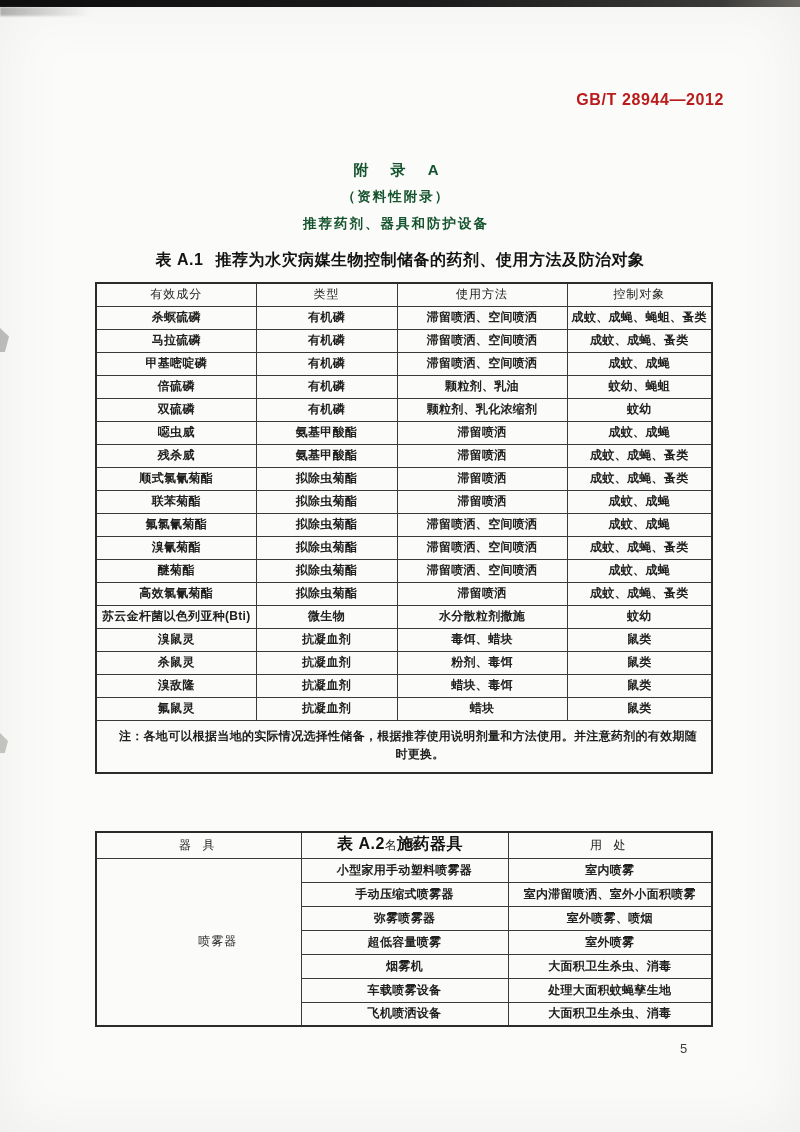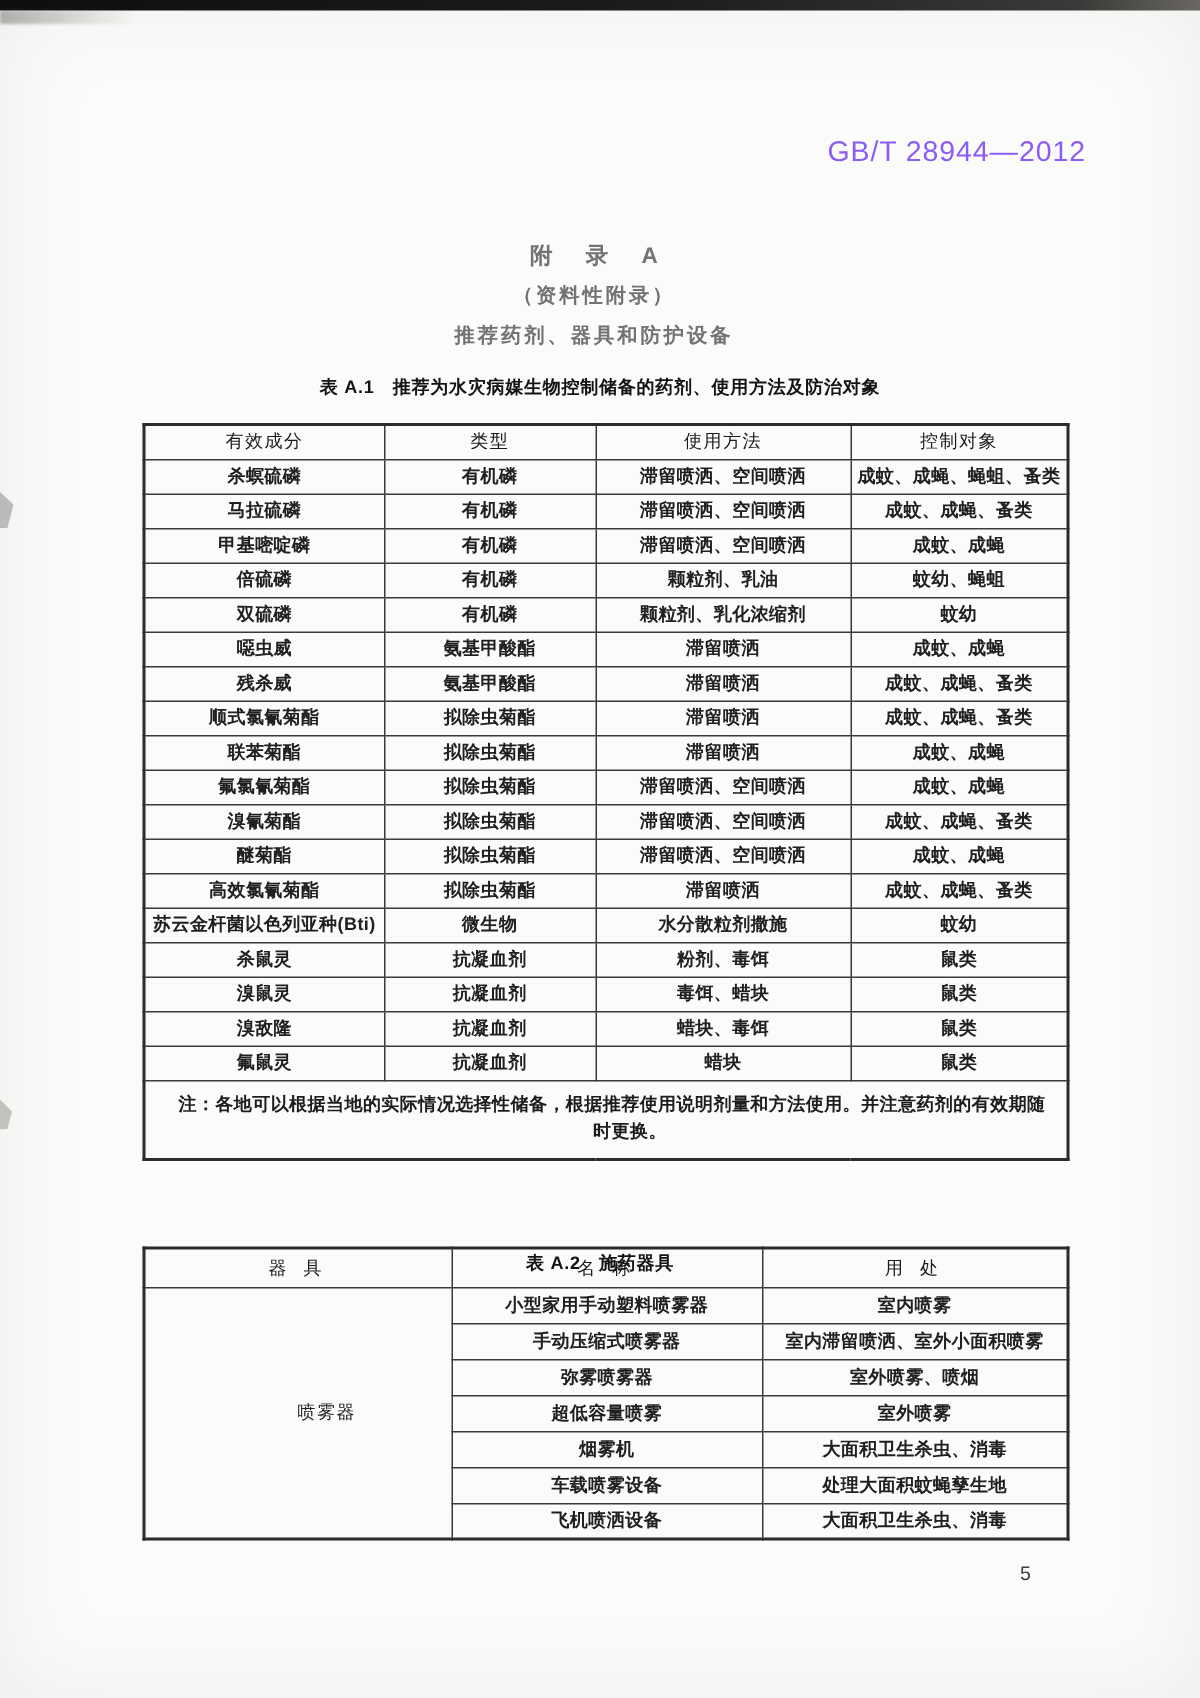--- a/index.html
+++ b/index.html
@@ -33,37 +33,37 @@
     clip-path: polygon(0 0, 100% 35%, 55% 100%, 0 100%);
   }
   .scan-left-mark-2 {
     position: absolute; left: 0; top: 733px; width: 8px; height: 20px;
     background: #8f8f8c; opacity: 0.5;
     clip-path: polygon(0 0, 100% 40%, 60% 100%, 0 100%);
   }
   .header-code {
     position: absolute;
     top: 91px; right: 76px;
-    font-size: 19px;
-    font-weight: 400;
+    font-size: 16px;
+    font-weight: 700;
     letter-spacing: 0.6px;
-    color: #8b5cf6;
+    color: #b91c1c;
   }
   .appendix-block {
     position: absolute;
     top: 161px; left: 0; width: 792px;
     text-align: center;
-    color: #737373;
+    color: #14532d;
   }
   .appendix-title { font-size: 15px; font-weight: 700; letter-spacing: 9px; text-indent: 9px; }
   .appendix-subtitle { margin-top: 8px; font-size: 13.5px; font-weight: 700; letter-spacing: 2px; }
   .appendix-heading { margin-top: 9px; font-size: 13.5px; font-weight: 700; letter-spacing: 2px; }
   .table-caption {
     position: absolute; left: 0; width: 800px;
-    text-align: center; font-size: 12px; font-weight: 700; color: #141414;
+    text-align: center; font-size: 16px; font-weight: 700; color: #141414;
     letter-spacing: 0.5px;
   }
   .caption-a1 { top: 250px; }
   .caption-a2 { top: 834px; }
   .caption-label { margin-right: 12px; }
   table {
     border-collapse: collapse;
     table-layout: fixed;
     position: absolute;
     background: transparent;
@@ -234,29 +234,29 @@
           <td>滞留喷洒</td>
           <td>成蚊、成蝇、蚤类</td>
         </tr>
         <tr>
           <td>苏云金杆菌以色列亚种(Bti)</td>
           <td>微生物</td>
           <td>水分散粒剂撒施</td>
           <td>蚊幼</td>
         </tr>
         <tr>
+          <td>溴鼠灵</td>
+          <td>抗凝血剂</td>
+          <td>毒饵、蜡块</td>
+          <td>鼠类</td>
+        </tr>
+        <tr>
           <td>杀鼠灵</td>
           <td>抗凝血剂</td>
           <td>粉剂、毒饵</td>
-          <td>鼠类</td>
-        </tr>
-        <tr>
-          <td>溴鼠灵</td>
-          <td>抗凝血剂</td>
-          <td>毒饵、蜡块</td>
           <td>鼠类</td>
         </tr>
         <tr>
           <td>溴敌隆</td>
           <td>抗凝血剂</td>
           <td>蜡块、毒饵</td>
           <td>鼠类</td>
         </tr>
         <tr>
           <td>氟鼠灵</td>

